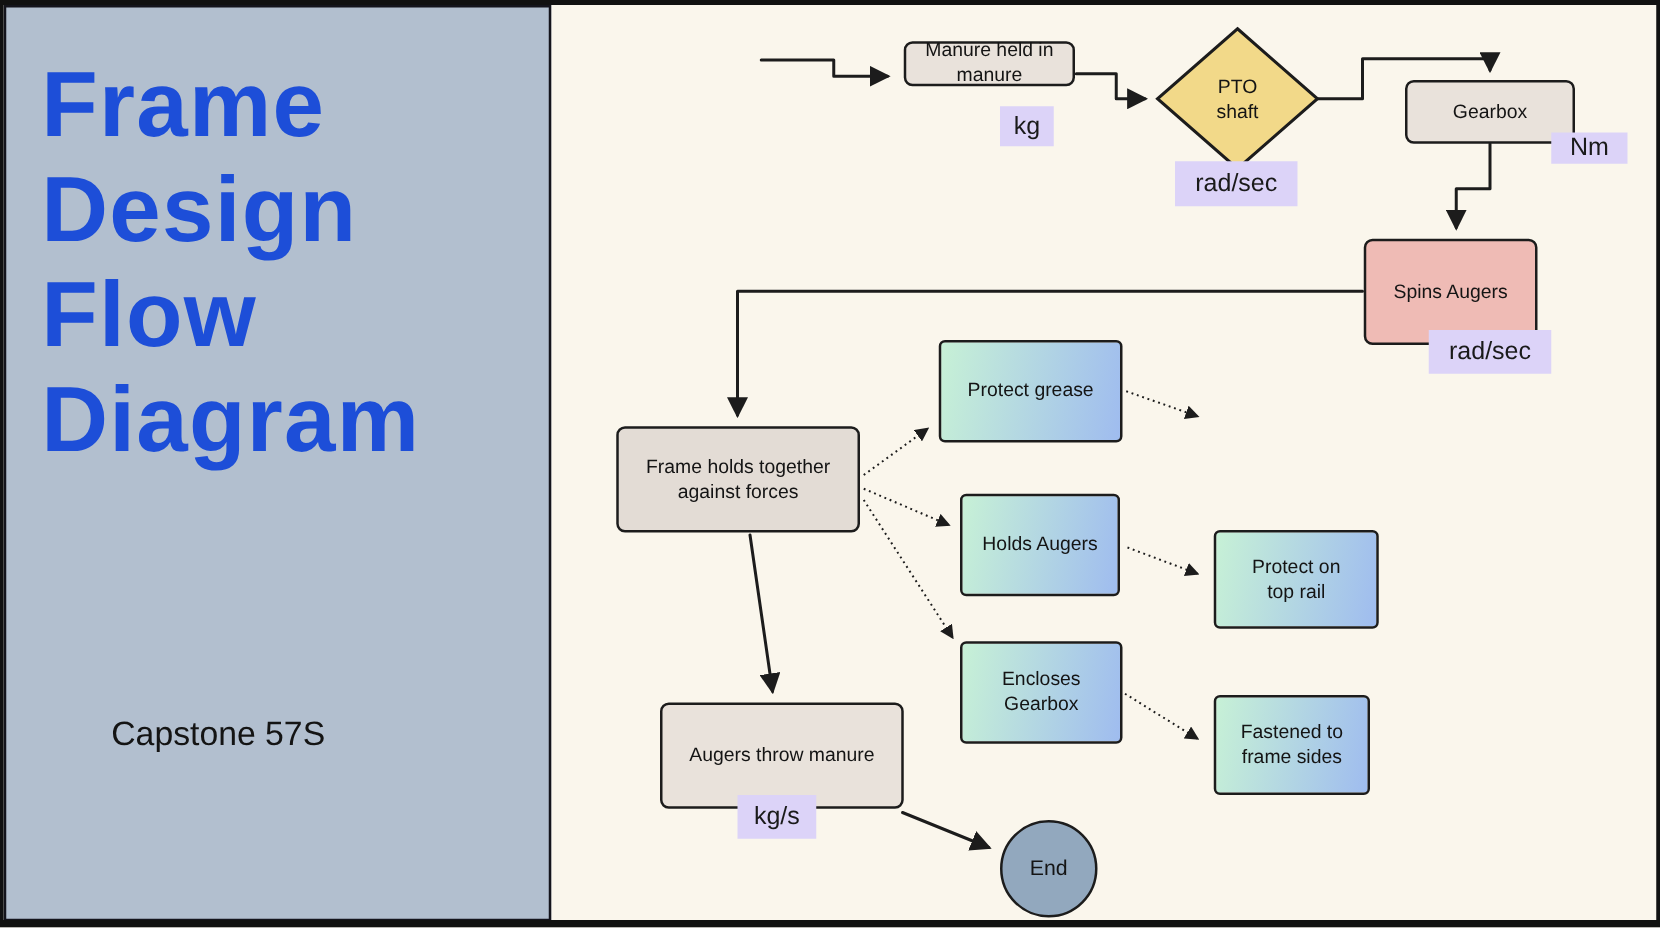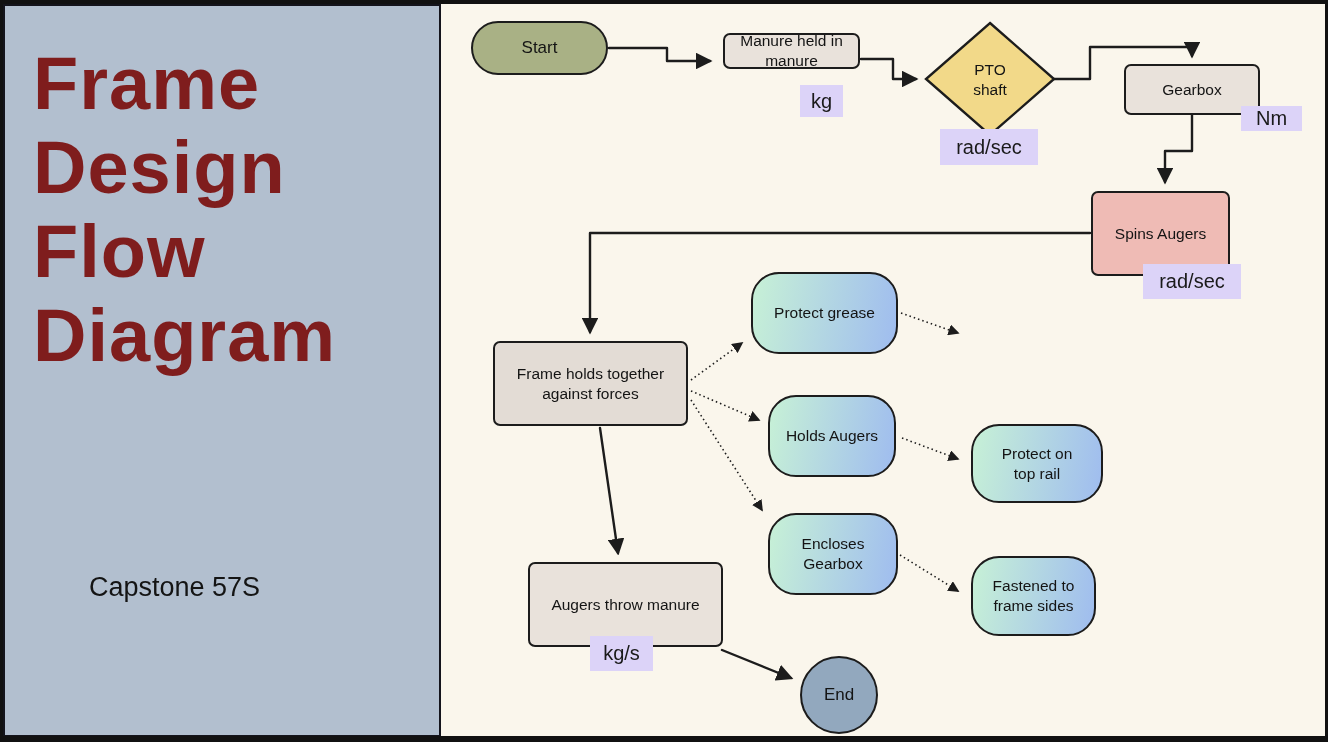--- a/index.html
+++ b/index.html
@@ -10,38 +10,38 @@
     border:3px solid #111;
     border-top-width:4px; border-bottom-width:6px;
     overflow:hidden;
     font-family:"Liberation Sans", sans-serif;
     color:#111;
   }
   .sidebar {
     position:absolute; left:0; top:0; width:438px; height:733px;
     background:#b2bfcf; border:2px solid #14141c;
   }
-  .title { position:absolute; left:28px; top:36px; font-weight:700; font-size:74px; line-height:84px; letter-spacing:1px; color:#7f1d1d; }
+  .title { position:absolute; left:28px; top:36px; font-weight:700; font-size:74px; line-height:84px; letter-spacing:1px; color:#1d4ed8; }
   .title .tline { display:block; }
   .subtitle { position:absolute; left:84px; top:566px; font-size:27px; color:#141414; }
 
   .wires { position:absolute; left:0; top:0; }
 
   .node {
     position:absolute; border:2.4px solid #1c1c1c;
     display:flex; align-items:center; justify-content:center;
     text-align:center; font-size:15.5px; line-height:1.28; color:#141414;
     padding:2px 6px;
   }
   .ln { display:block; }
   .pill   { border-radius:28px; background:#a9b185; font-size:17px; }
   .proc   { border-radius:7px;  background:#e9e2db; }
   .frameb { border-radius:7px;  background:#e3dcd5; }
   .pink   { border-radius:7px;  background:#efbbb5; }
-  .grad   { border-radius:28px; background:linear-gradient(100deg,#c7f1d6 0%,#9fbcef 100%); }
+  .grad   { border-radius:5px; background:linear-gradient(100deg,#c7f1d6 0%,#9fbcef 100%); }
   .circle { border-radius:50%;  background:#92a8be; font-size:17px; }
   .dlabel { position:absolute; border:none; background:transparent; }
 
   .unit {
     position:absolute; background:#dcd3f8; color:#1a1a1a;
     display:flex; align-items:center; justify-content:center;
     font-size:20px; z-index:5;
   }
 </style>
 </head>
@@ -78,21 +78,20 @@
   <div class="sidebar">
     <div class="title">
       <span class="tline">Frame</span>
       <span class="tline">Design</span>
       <span class="tline">Flow</span>
       <span class="tline">Diagram</span>
     </div>
     <div class="subtitle">Capstone 57S</div>
   </div>
 
-  <div class="node pill" style="left:468px; top:17px; width:137px; height:54px;">Start</div>
 
   <div class="node proc" style="left:720px; top:29px; width:137px; height:36px;">
     <div>
       <span class="ln">Manure held in</span>
       <span class="ln">manure</span>
     </div>
   </div>
 
   <div class="node dlabel" style="left:952px; top:50px; width:70px; height:52px;">
     <div>

